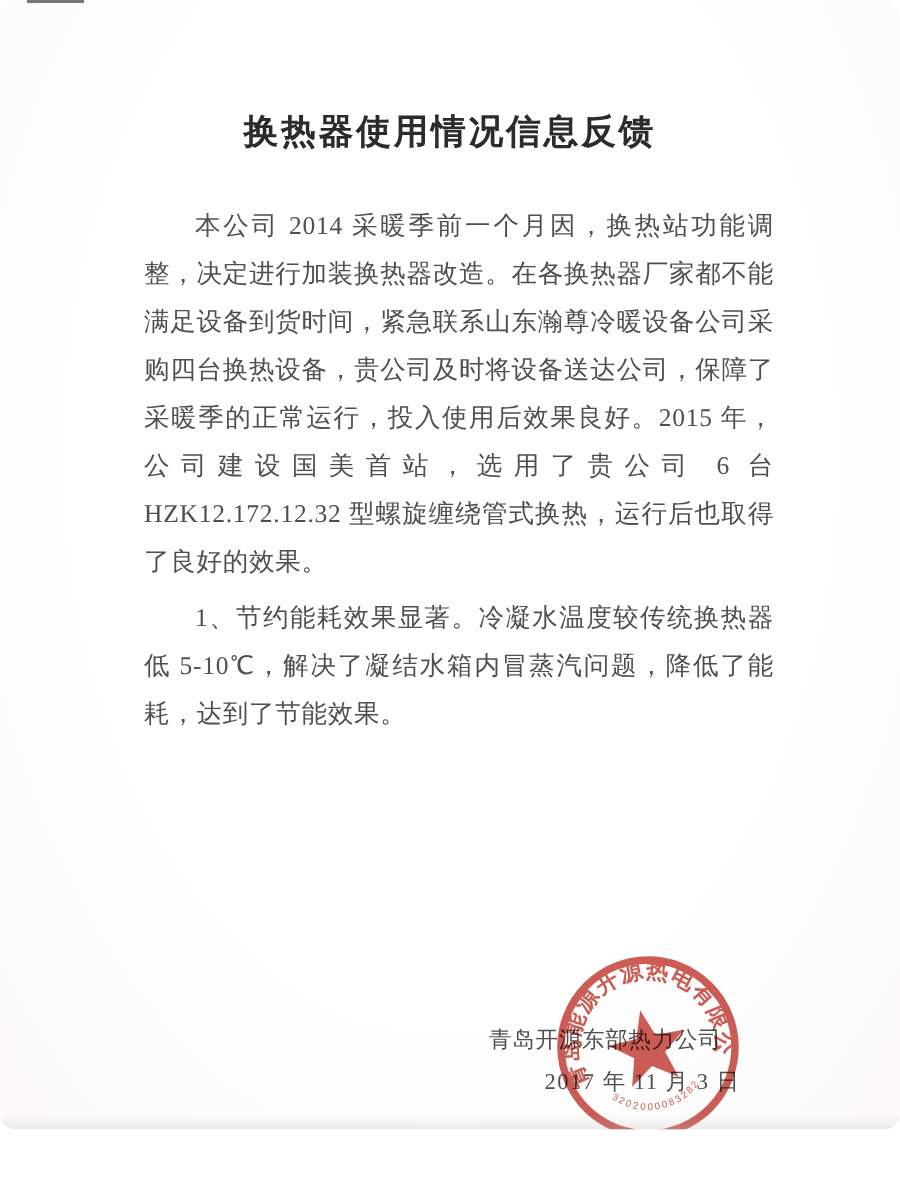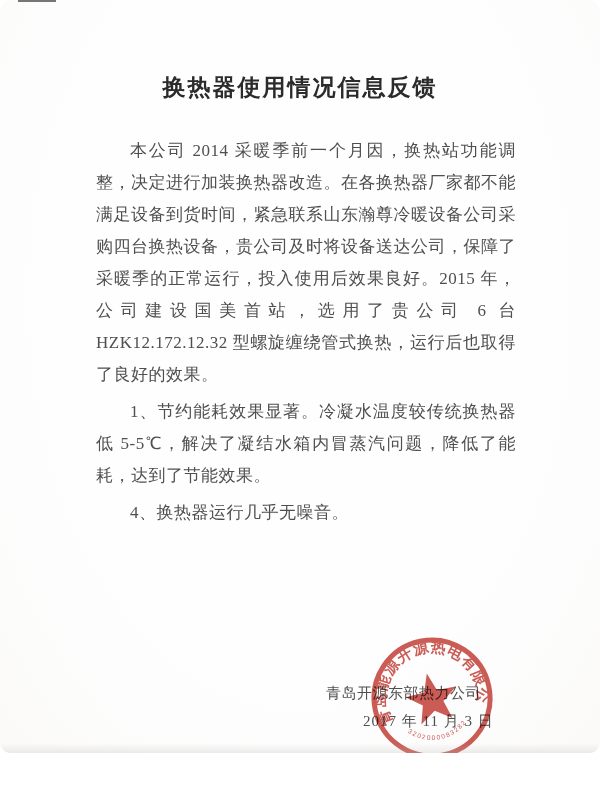--- a/index.html
+++ b/index.html
@@ -110,22 +110,21 @@
 <body>
 
 <div class="page">
 
   <div class="scan-artifact-top"></div>
 
   <h1 class="title">换热器使用情况信息反馈</h1>
 
   <div class="body-text">
     <p>本公司 2014 采暖季前一个月因，换热站功能调整，决定进行加装换热器改造。在各换热器厂家都不能满足设备到货时间，紧急联系山东瀚尊冷暖设备公司采购四台换热设备，贵公司及时将设备送达公司，保障了采暖季的正常运行，投入使用后效果良好。2015 年，公司建设国美首站，选用了贵公司 6 台 HZK12.172.12.32 型螺旋缠绕管式换热，运行后也取得了良好的效果。</p>
-    <p>1、节约能耗效果显著。冷凝水温度较传统换热器低 5-5℃，解决了凝结水箱内冒蒸汽问题，降低了能耗，达到了节能效果。</p>
-    <p>4、换热器运行几乎无噪音。</p>
+    <p>1、节约能耗效果显著。冷凝水温度较传统换热器低 5-10℃，解决了凝结水箱内冒蒸汽问题，降低了能耗，达到了节能效果。</p>
   </div>
 
   <div class="signature">青岛开源东部热力公司</div>
   <div class="sig-date">2017 年 11 月 3 日</div>
 
   <svg class="stamp" viewBox="0 0 170 170" xmlns="http://www.w3.org/2000/svg">
     <g transform="rotate(-12 85 85)">
       <circle cx="85" cy="85" r="58" fill="none" stroke="#c5443c" stroke-width="5"></circle>
       <defs>
         <path id="arcTop" d="M 41.8 100.7 A 46 46 0 1 1 128.2 100.7" fill="none"></path>

